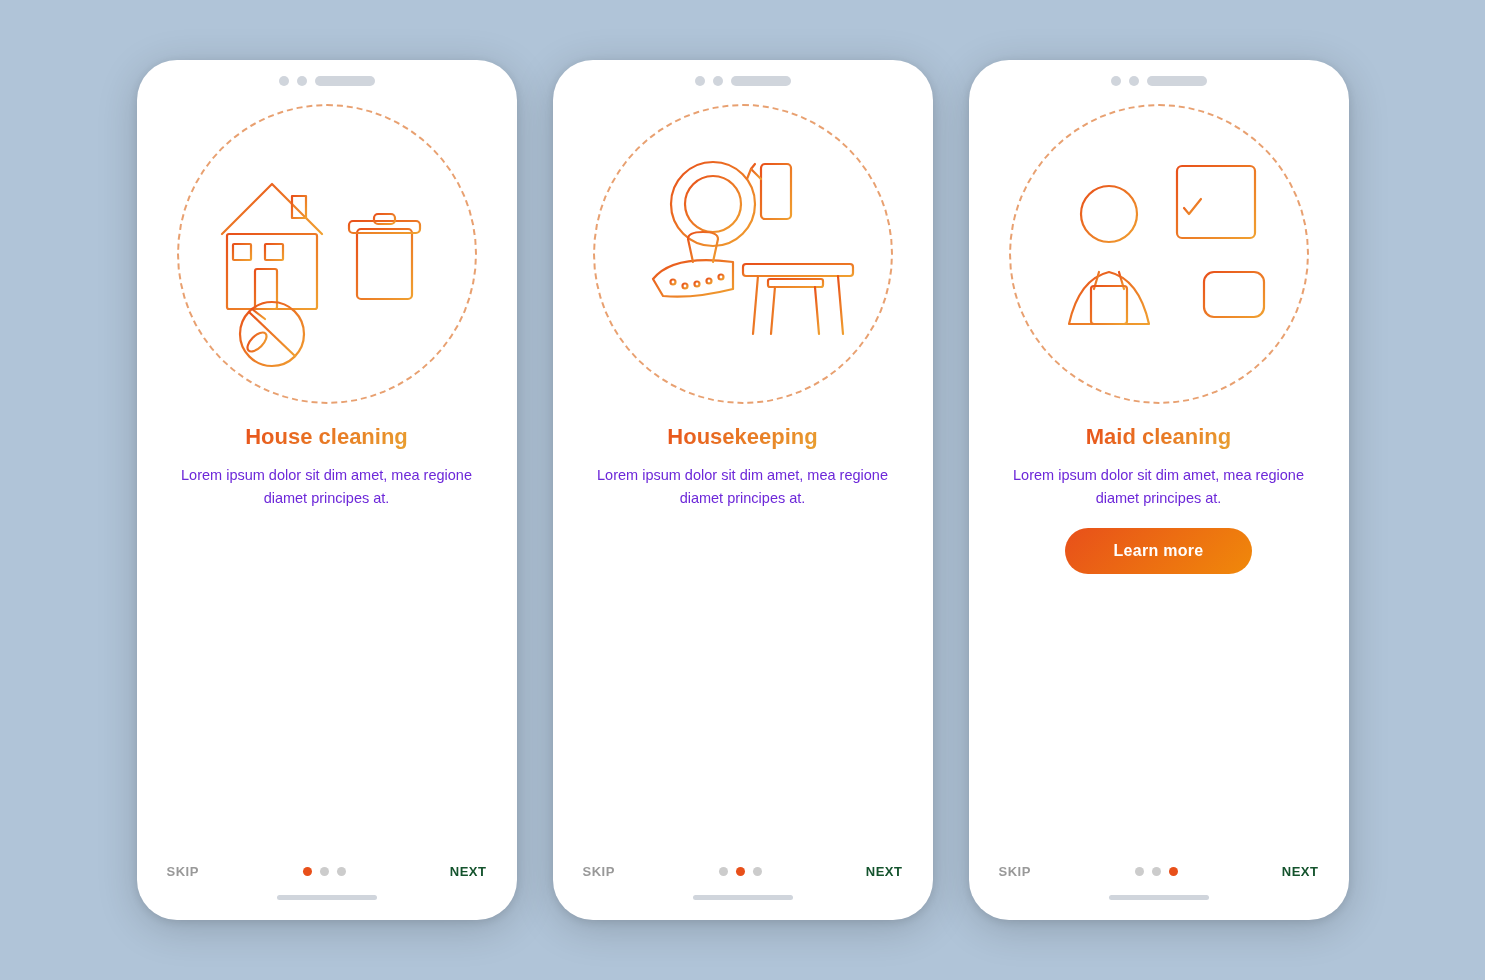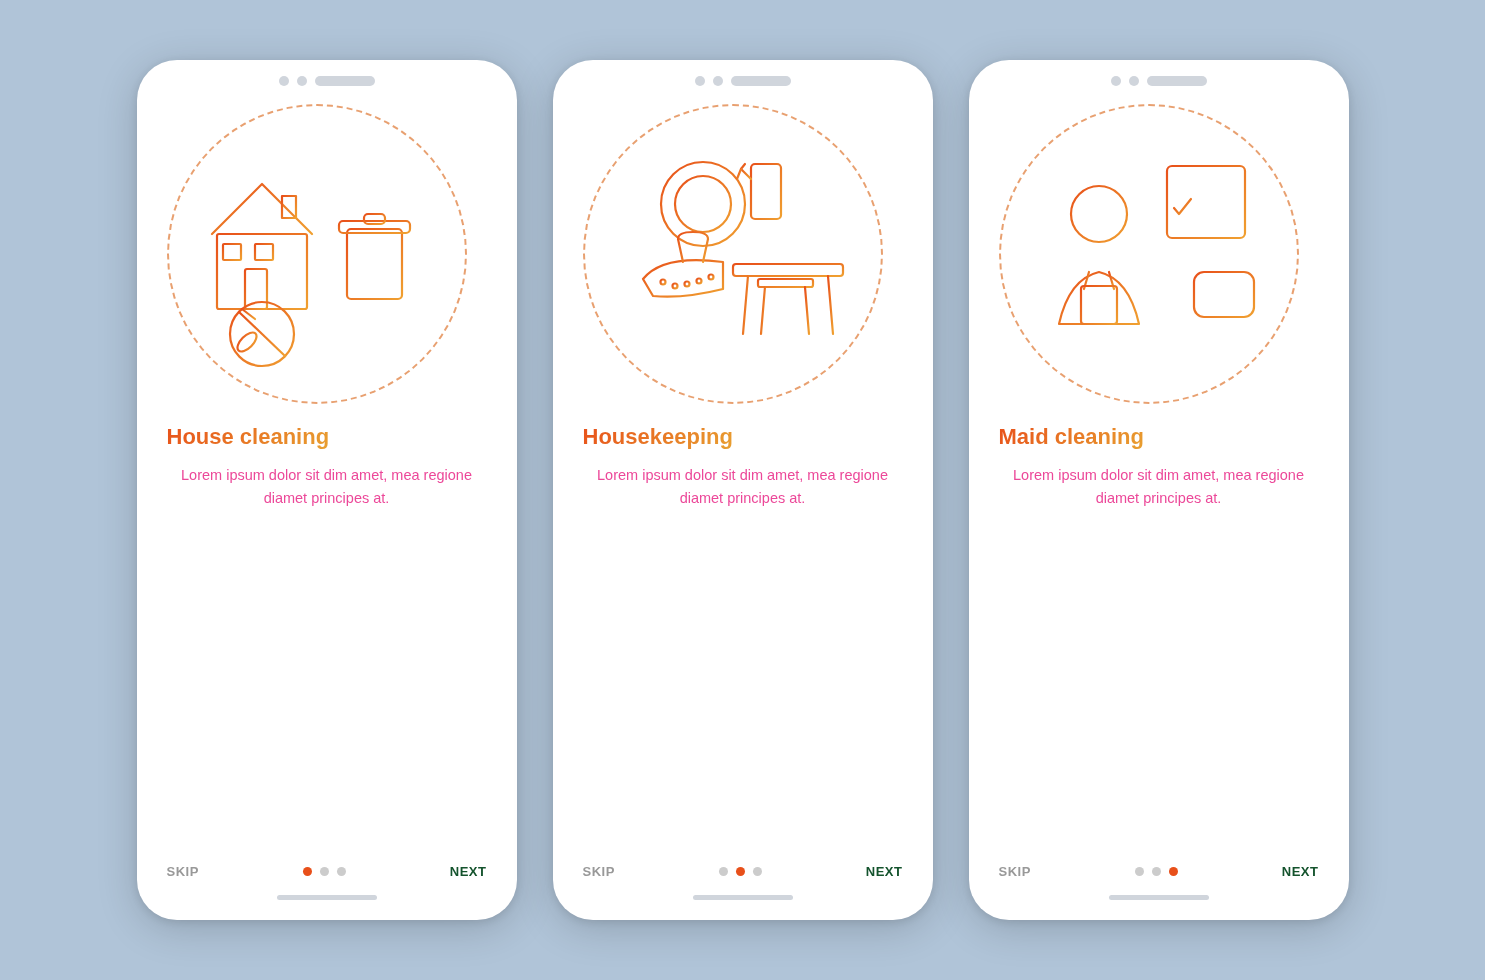--- a/index.html
+++ b/index.html
@@ -57,21 +57,21 @@
       height: 10px;
       border-radius: 5px;
       background: #d0d5dc;
       display: inline-block;
     }
 
     .phone-content {
       flex: 1;
       display: flex;
       flex-direction: column;
-      align-items: flex-start;
+      align-items: center;
       padding: 10px 30px 20px;
     }
 
     .illustration-circle {
       width: 300px;
       height: 300px;
       border-radius: 50%;
       border: 2.5px dashed #e8a070;
       display: flex;
       align-items: center;
@@ -92,21 +92,21 @@
       background: linear-gradient(135deg, #e8501a 0%, #e8a030 100%);
       -webkit-background-clip: text;
       -webkit-text-fill-color: transparent;
       background-clip: text;
       margin-bottom: 14px;
       text-align: center;
     }
 
     .screen-desc {
       font-size: 14.5px;
-      color: #ec4899;
+      color: #6d28d9;
       text-align: center;
       line-height: 1.6;
       margin-bottom: 18px;
     }
 
     .learn-more-btn {
       background: linear-gradient(135deg, #e8501a 0%, #f0890a 100%);
       color: #fff;
       border: none;
       border-radius: 30px;
@@ -425,20 +425,21 @@
             <line x1="136" y1="152" x2="144" y2="152"></line>
             <line x1="152" y1="162" x2="152" y2="168"></line>
             <line x1="149" y1="165" x2="155" y2="165"></line>
             <line x1="155" y1="140" x2="155" y2="146"></line>
             <line x1="152" y1="143" x2="158" y2="143"></line>
           </g>
         </svg>
       </div>
       <div class="screen-title">Maid cleaning</div>
       <div class="screen-desc">Lorem ipsum dolor sit dim amet, mea regione diamet principes at.</div>
+      <button class="learn-more-btn">Learn more</button>
     </div>
     <div class="phone-bottom">
       <div class="nav-row">
         <span class="nav-skip">SKIP</span>
         <div class="dots-row">
           <span class="nav-dot"></span>
           <span class="nav-dot"></span>
           <span class="nav-dot active"></span>
         </div>
         <span class="nav-next">NEXT</span>

